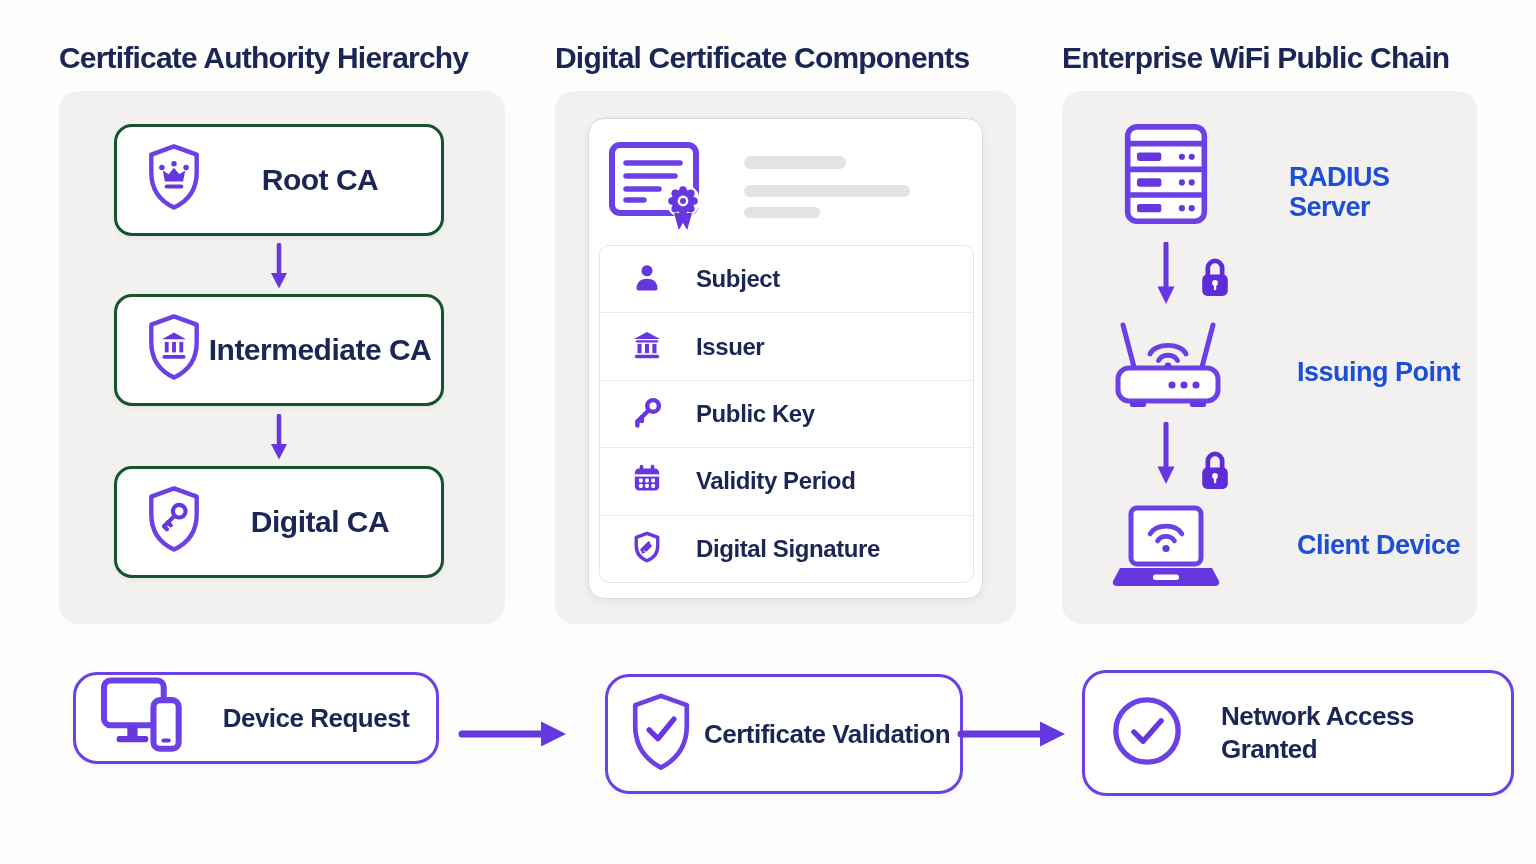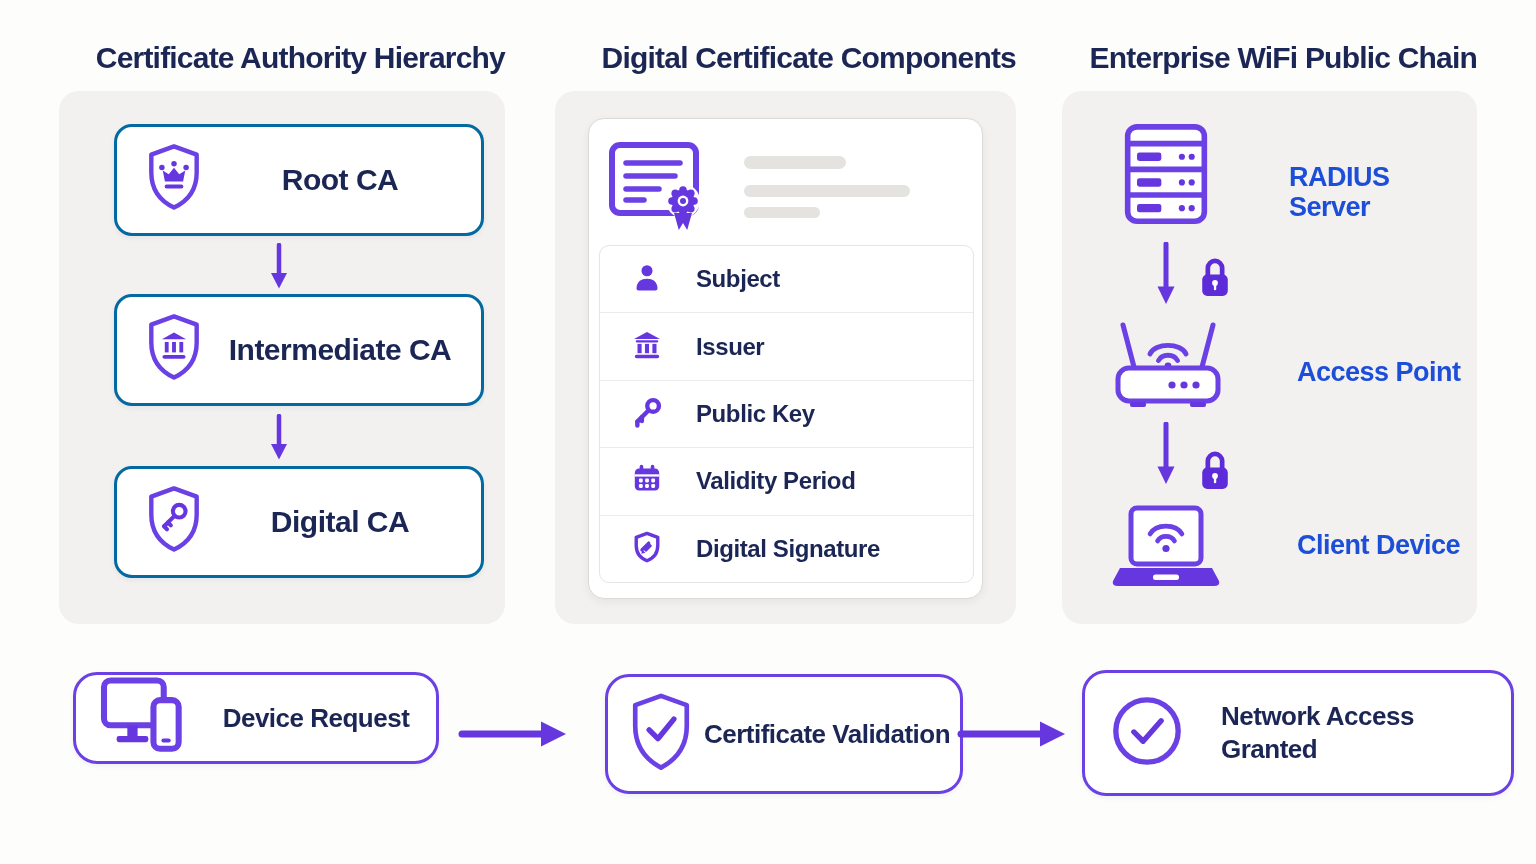--- a/index.html
+++ b/index.html
@@ -6,29 +6,29 @@
   .stage{
     position:relative;width:1536px;height:864px;overflow:hidden;
     background:#fdfdfc;
     font-family:"Liberation Sans","DejaVu Sans",sans-serif;
     color:#1b2655;
   }
   .abs{position:absolute;}
   .col-title{
     position:absolute;top:40px;height:36px;
     font-size:30px;font-weight:700;letter-spacing:-0.8px;
-    text-align:right;color:#1b2655;line-height:36px;
+    text-align:left;color:#1b2655;line-height:36px;
   }
   .panel{
     position:absolute;top:91px;height:533px;border-radius:20px;
     background:#f2f1ef;
   }
   .ca-box{
-    position:absolute;left:55px;width:370px;height:112px;
-    background:#ffffff;border:3px solid #0369a1;border-radius:18px;
+    position:absolute;left:55px;width:330px;height:112px;
+    background:#ffffff;border:3px solid #14532d;border-radius:18px;
     display:flex;align-items:center;box-sizing:border-box;
     box-shadow:0 2px 5px rgba(40,30,90,0.06);
   }
   .ca-box .nlabel{
     flex:1;text-align:center;font-size:30px;font-weight:700;
     letter-spacing:-0.5px;color:#1b2655;margin-right:8px;
   }
   .ca-icon{margin-left:24px;flex:0 0 auto;display:block;}
   .vArrow{position:absolute;width:20px;}
   .card{
@@ -289,21 +289,21 @@
         <path d="M52.5 45.5 C56 38.5 68 38.5 71.5 45.5" stroke="#6b40e4" stroke-width="4.8" stroke-linecap="round" fill="none"></path>
         <circle cx="62" cy="51" r="3.4" fill="#6636df"></circle>
         <rect x="12" y="53" width="100" height="33" rx="11" fill="#fff" stroke="#6b40e4" stroke-width="5"></rect>
         <circle cx="66" cy="70" r="3.6" fill="#6636df"></circle>
         <circle cx="78" cy="70" r="3.6" fill="#6636df"></circle>
         <circle cx="90" cy="70" r="3.6" fill="#6636df"></circle>
         <rect x="24" y="87" width="16" height="5" rx="2" fill="#6636df"></rect>
         <rect x="84" y="87" width="16" height="5" rx="2" fill="#6636df"></rect>
       </svg>
     </span>
-    <div class="chain-label" style="left:194px;top:266px;">Access Point</div>
+    <div class="chain-label" style="left:194px;top:266px;">Issuing Point</div>
 
     <span class="abs" style="left:94px;top:331px;">
       <svg width="20" height="64" viewBox="0 0 20 64" fill="none">
         <path d="M10 2 V46" stroke="#6636df" stroke-width="5" stroke-linecap="round"></path>
         <path d="M1.5 44.5 L18.5 44.5 L10 62 Z" fill="#6636df"></path>
       </svg>
     </span>
     <span class="abs" style="left:134px;top:356px;">
       <svg width="38" height="47" viewBox="0 0 37 46" fill="none">
         <path d="M11.5 21 V13.8 A7 7 0 0 1 25.5 13.8 V21" stroke="#5d2bd7" stroke-width="4.6" fill="none"></path>

